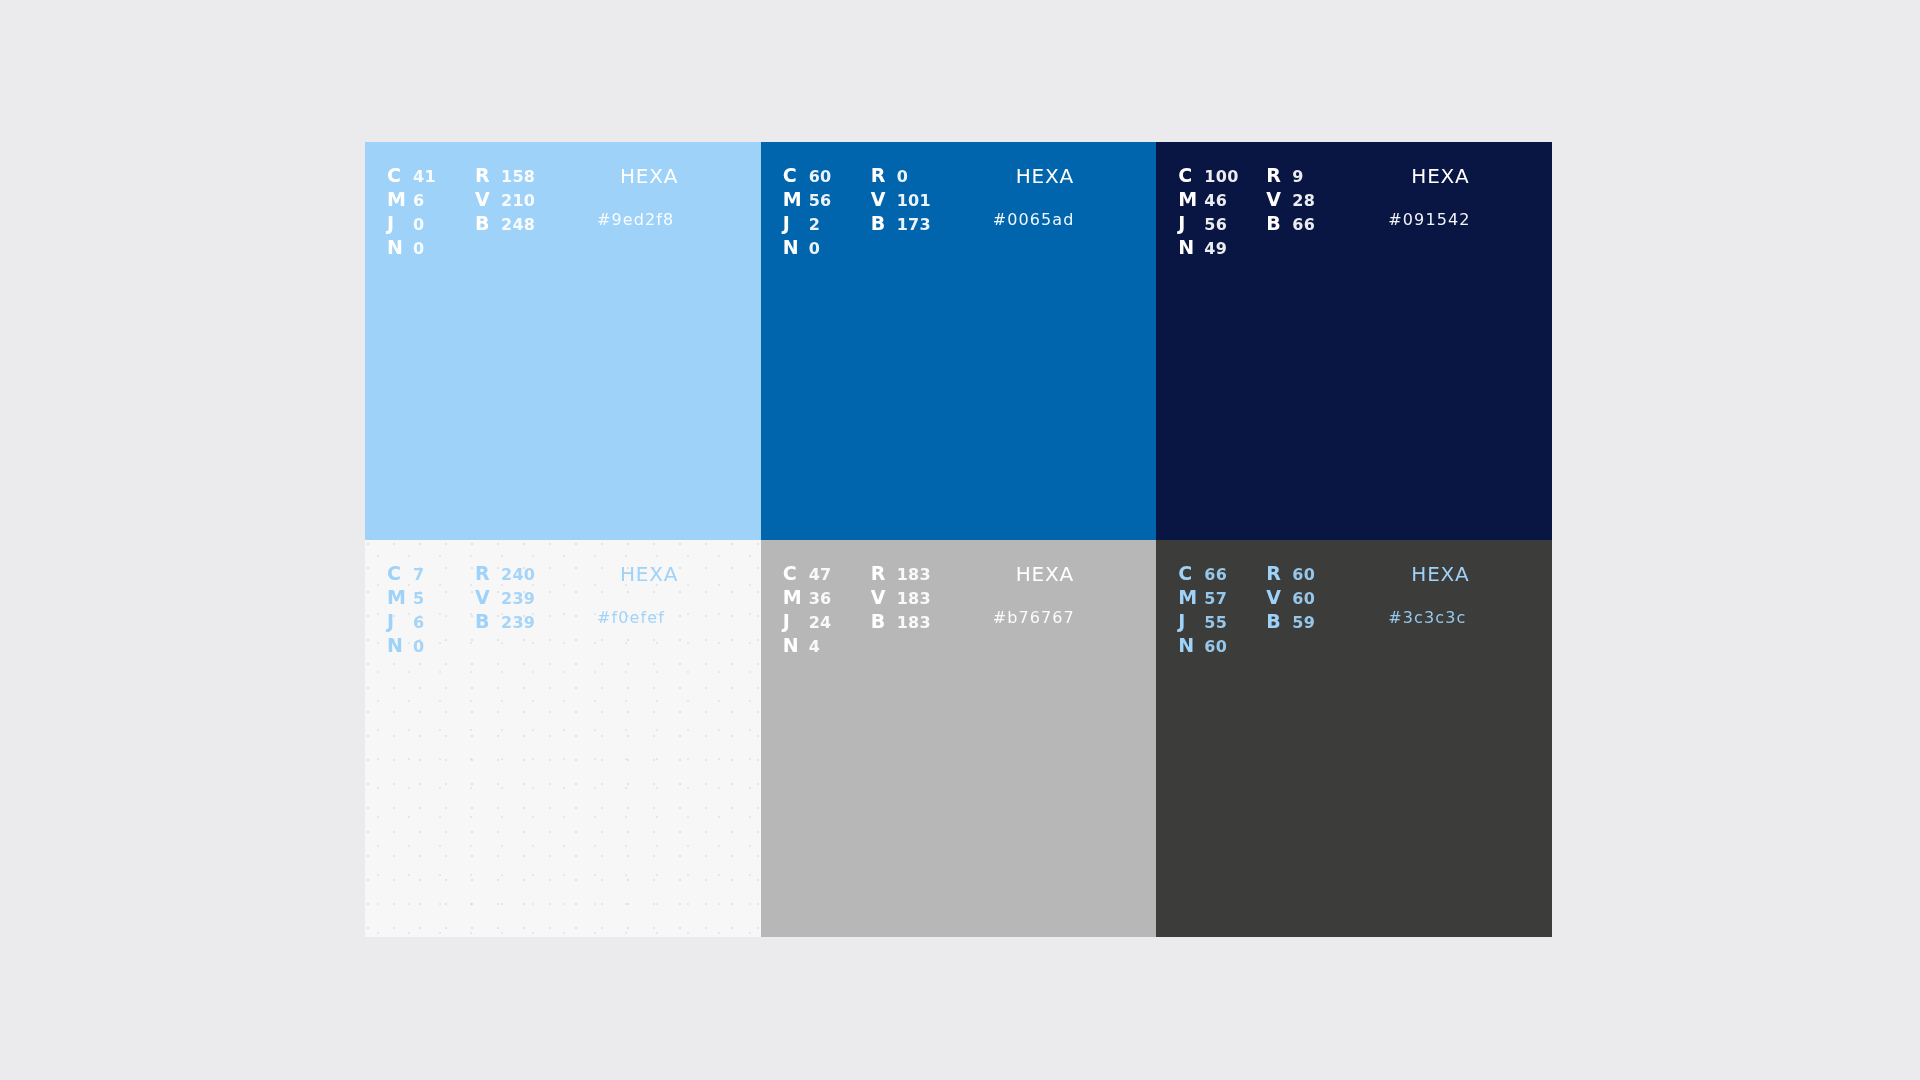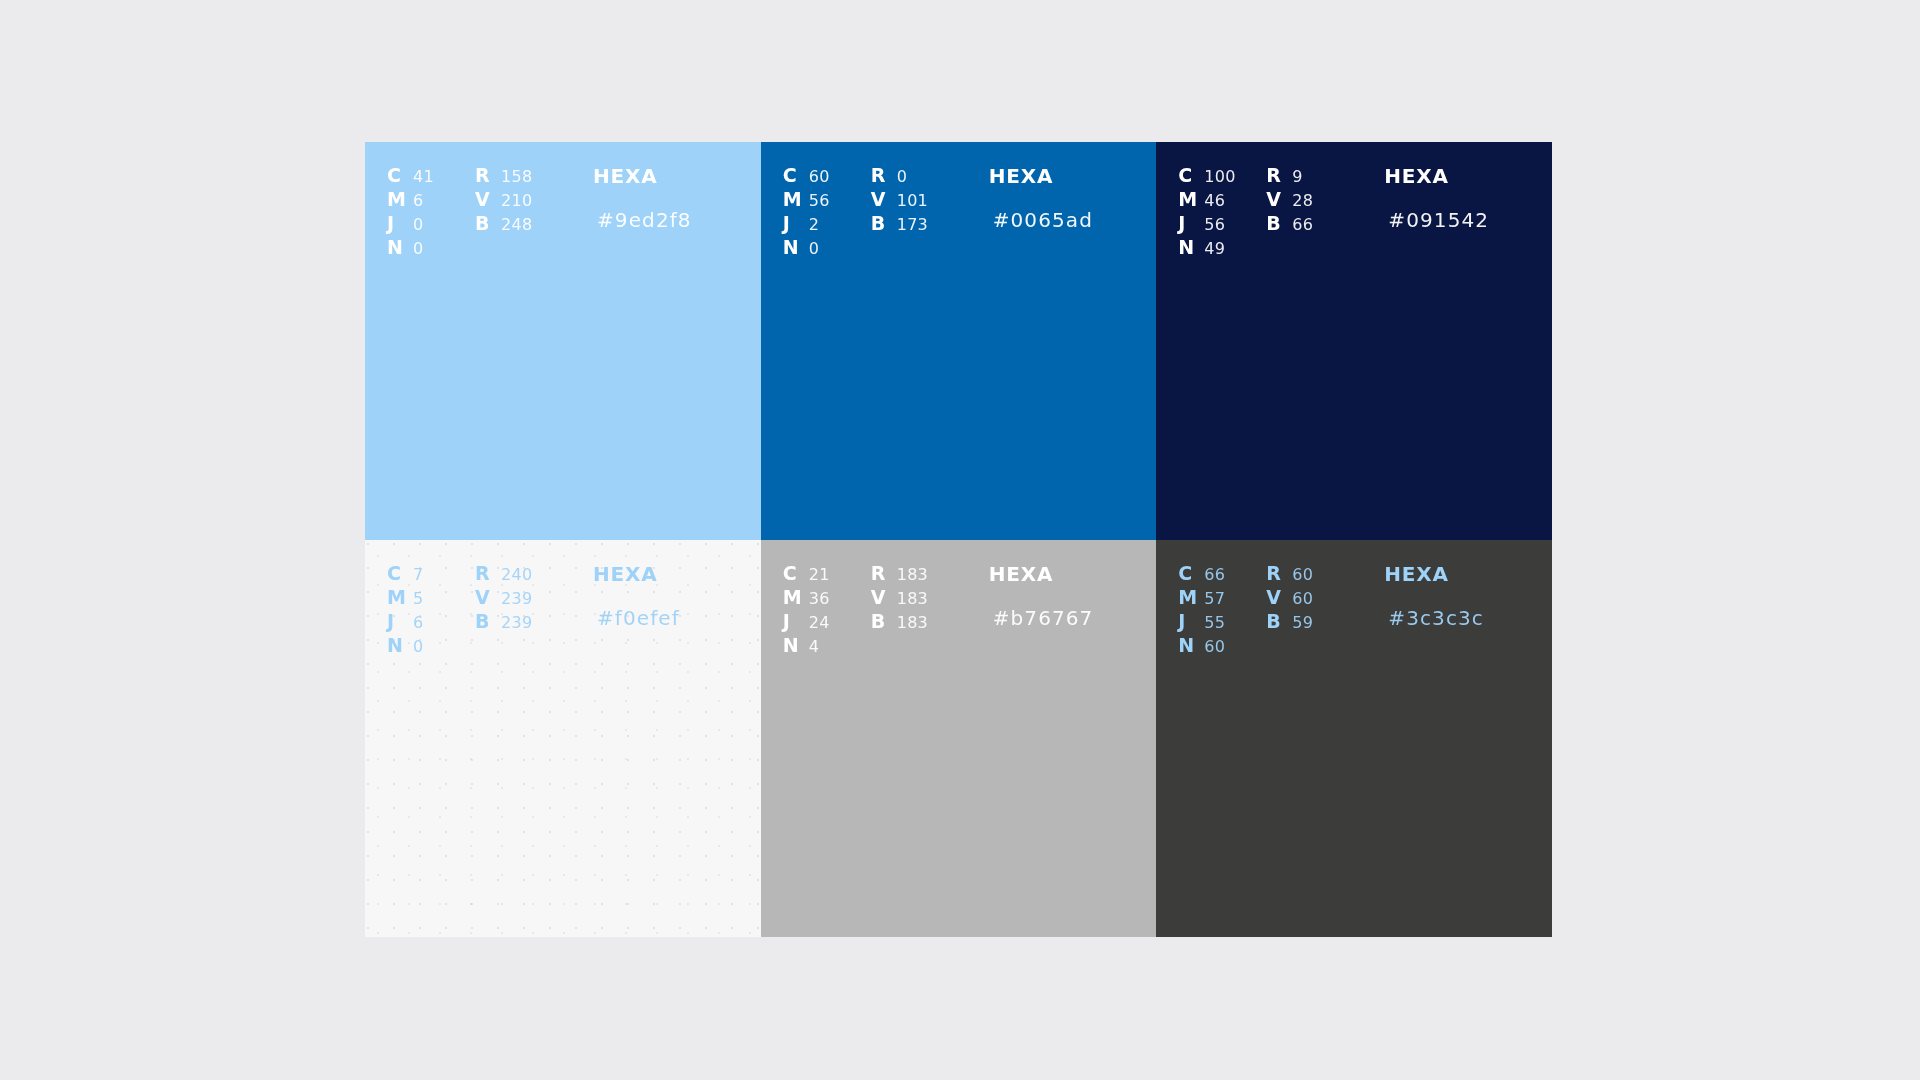--- a/index.html
+++ b/index.html
@@ -67,34 +67,35 @@
   .val-key {
     display: inline-block;
     width: 26px;
     font-weight: 700;
     font-size: 19px;
     letter-spacing: .4px;
   }
 
   .val-num {
     font-size: 16px;
-    font-weight: 400;
+    font-weight: 700;
     opacity: .92;
     letter-spacing: .3px;
   }
 
   .hexa-title {
-    font-weight: 700;
+    font-weight: 400;
     font-size: 20px;
     letter-spacing: .8px;
     line-height: 24px;
+    margin-left: 27px;
   }
 
   .hexa-code {
-    font-size: 20px;
+    font-size: 16px;
     letter-spacing: 1.1px;
     line-height: 24px;
     margin-top: 20px;
     padding-left: 4px;
     opacity: .95;
   }
 </style>
 </head>
 <body style="background: rgb(235, 235, 237);">
 
@@ -257,21 +258,21 @@
           <div class="hexa-title">HEXA</div>
           <div class="hexa-code">#f0efef</div>
         </div>
       </div>
     </div>
     <div class="swatch" style="background: rgb(183, 183, 183); color: rgb(255, 255, 255);">
       <div class="swatch-info">
         <div class="col-cmjn">
           <div class="val-row">
             <span class="val-key">C</span>
-            <span class="val-num">21</span>
+            <span class="val-num">47</span>
           </div>
           <div class="val-row">
             <span class="val-key">M</span>
             <span class="val-num">36</span>
           </div>
           <div class="val-row">
             <span class="val-key">J</span>
             <span class="val-num">24</span>
           </div>
           <div class="val-row">

